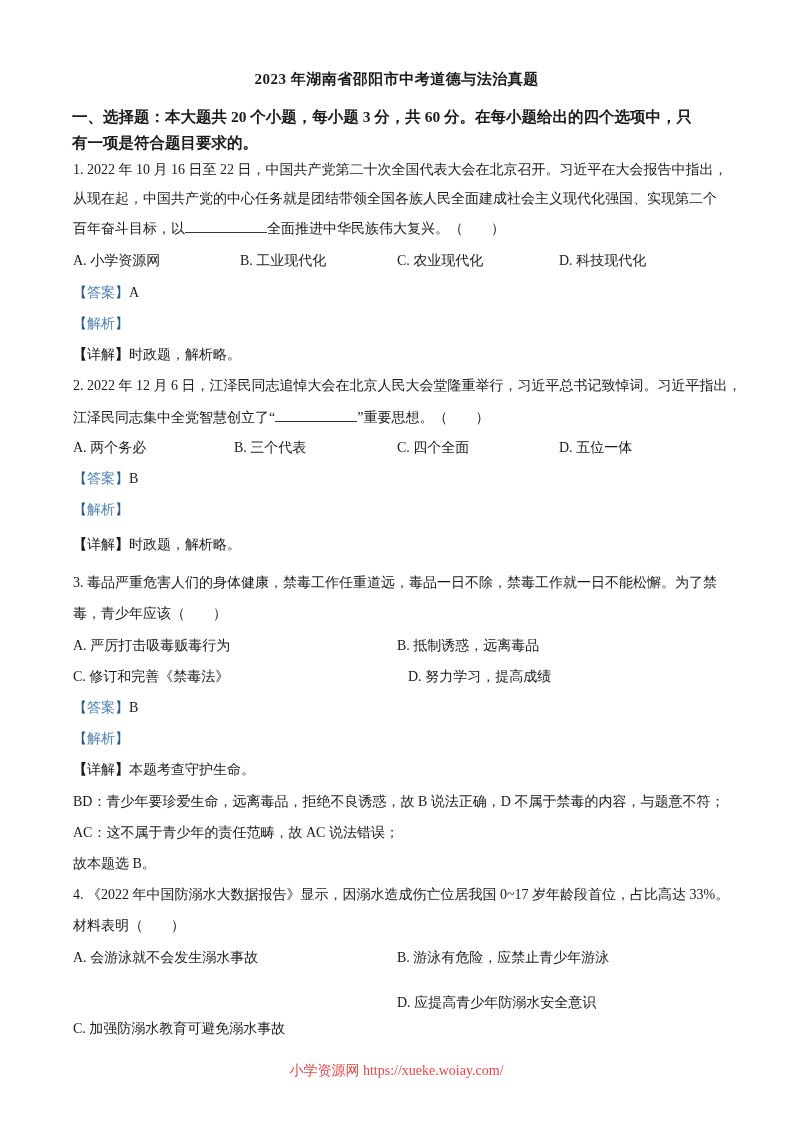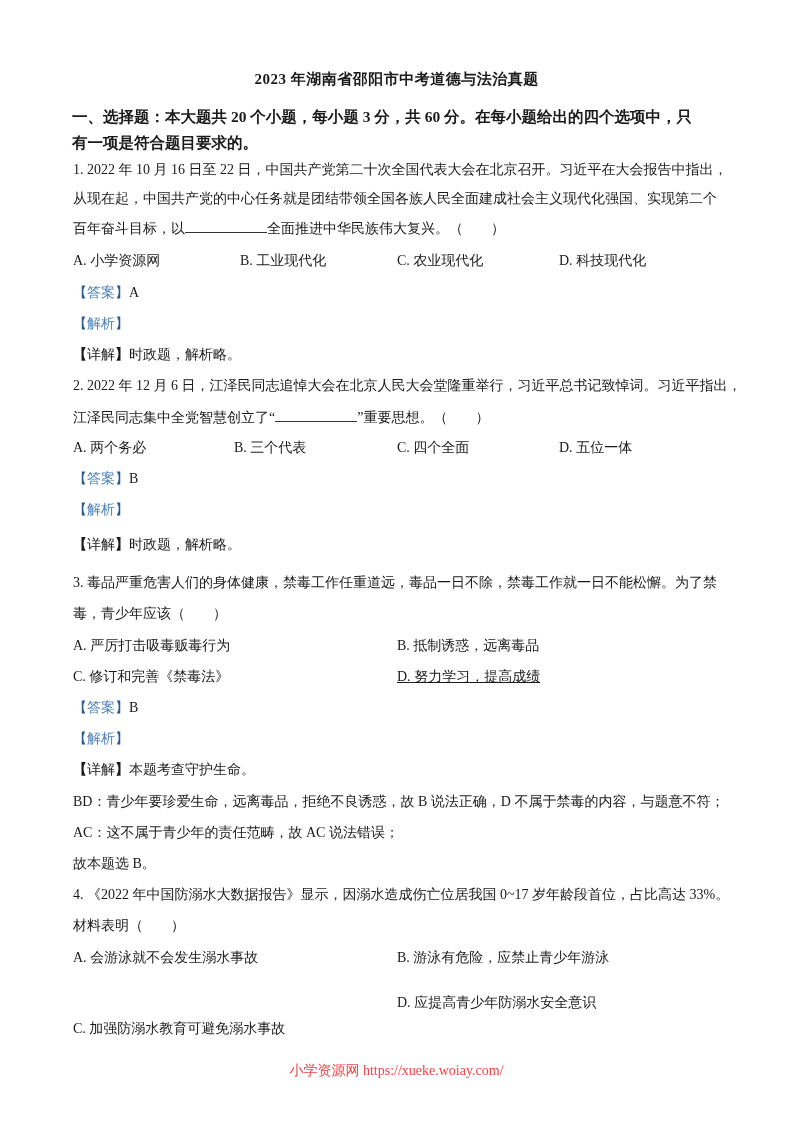--- a/index.html
+++ b/index.html
@@ -133,21 +133,21 @@
 
 <div>
   <div class="line" style="top:573px;">
     <span>3.</span>
     <span>毒品严重危害人们的身体健康，禁毒工作任重道远，毒品一日不除，禁毒工作就一日不能松懈。为了禁</span>
   </div>
   <div class="line" style="top:604px;">毒，青少年应该（　　）</div>
   <div class="opt" style="top:636px; left:73px;"><span>A.</span> <span>严厉打击吸毒贩毒行为</span></div>
   <div class="opt" style="top:636px; left:397px;"><span>B.</span> <span>抵制诱惑，远离毒品</span></div>
   <div class="opt" style="top:667px; left:73px;"><span>C.</span> <span>修订和完善《禁毒法》</span></div>
-  <div class="opt" style="top:667px; left:397px;text-decoration:underline;"><span>D.</span> <span>努力学习，提高成绩</span></div>
+  <div class="opt" style="top:667px; left:408px;"><span>D.</span> <span>努力学习，提高成绩</span></div>
   <div class="line" style="top:698px;">
     <span class="tag-bracket">【</span><span class="tag">答案</span><span class="tag-bracket">】</span><span>B</span>
   </div>
   <div class="line" style="top:729px;">
     <span class="tag-bracket">【</span><span class="tag">解析</span><span class="tag-bracket">】</span>
   </div>
   <div class="line" style="top:760px;">
     <span class="bold-bracket">【</span><span>详解</span><span class="bold-bracket">】</span><span>本题考查守护生命。</span>
   </div>
   <div class="line" style="top:792px;">BD：青少年要珍爱生命，远离毒品，拒绝不良诱惑，故 B 说法正确，D 不属于禁毒的内容，与题意不符；</div>

